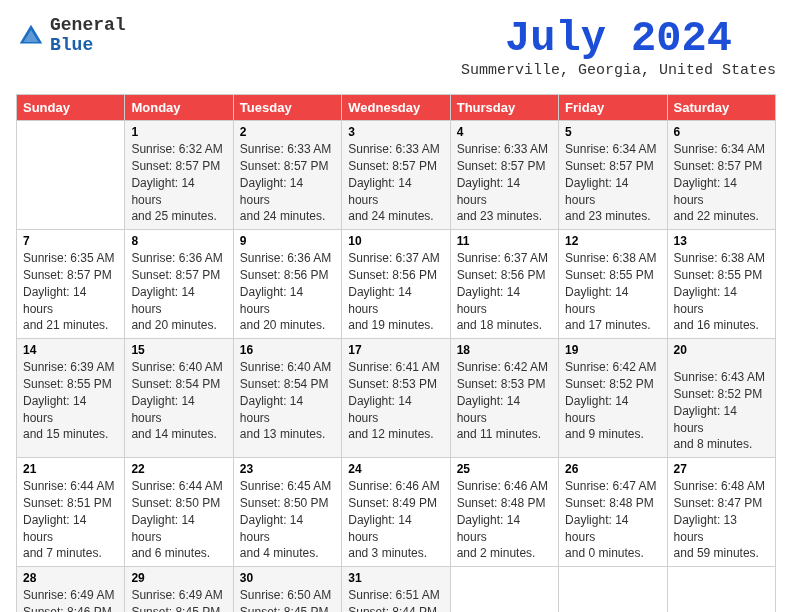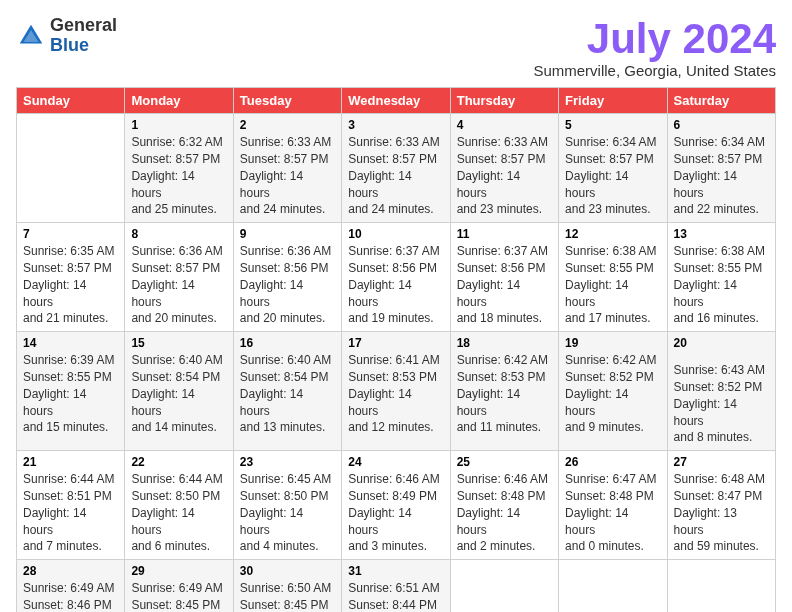--- a/index.html
+++ b/index.html
@@ -7,21 +7,22 @@
       font-family: Arial, sans-serif;
       background: #fff;
       width: 792px;
       min-height: 612px;
       padding: 16px;
     }
     .header {
       display: flex;
       justify-content: space-between;
       align-items: flex-start;
-      margin-bottom: 8px;
+      margin-bottom: 15px;
+      font-family: Liberation Mono, monospace;
     }
     .logo {
       display: flex;
       align-items: center;
       gap: 4px;
     }
     .logo-text {
       font-size: 18px;
       font-weight: bold;
       line-height: 1.1;
@@ -31,22 +32,23 @@
     .logo-icon {
       width: 30px;
       height: 30px;
     }
     .title-block {
       text-align: right;
     }
     .month-title {
       font-size: 42px;
       font-weight: bold;
-      color: #8b5cf6;
+      color: #1d4ed8;
       line-height: 1.1;
+      text-align: center;
     }
     .location {
       font-size: 15px;
       color: #333;
     }
     table {
       width: 100%;
       border-collapse: collapse;
       font-size: 11px;
     }

